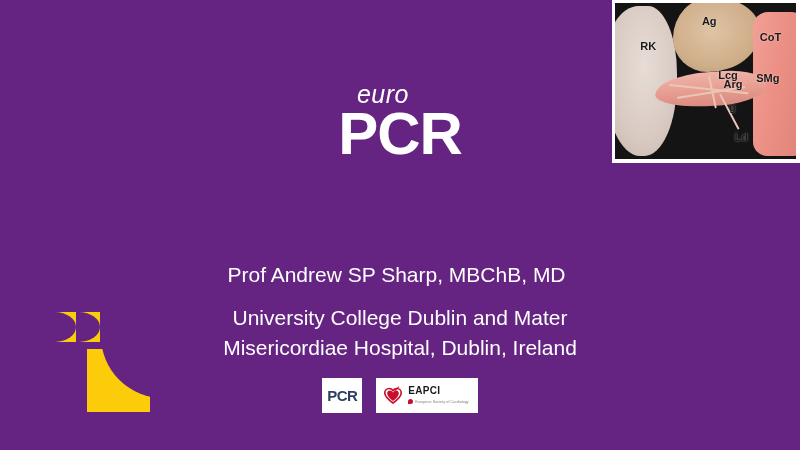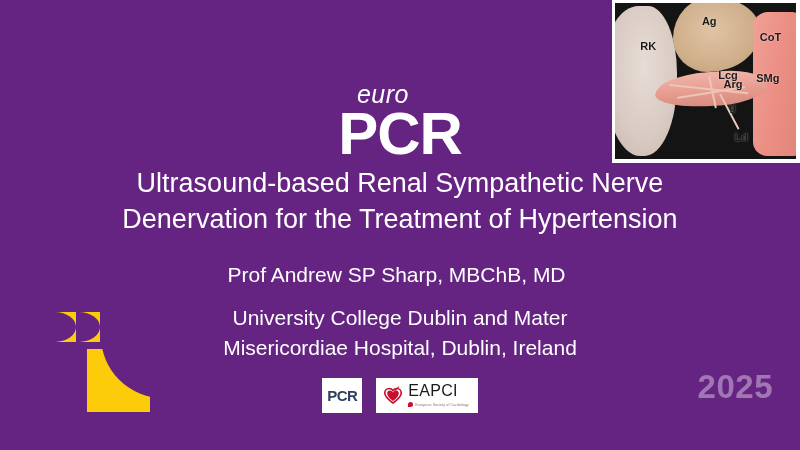--- a/index.html
+++ b/index.html
@@ -227,22 +227,22 @@
     flex: none;
   }
   .eapci-text {
     display: flex;
     flex-direction: column;
     justify-content: center;
     line-height: 1;
   }
   .eapci-name {
     color: #1b1b1b;
-    font-size: 16px;
-    font-weight: normal;
+    font-size: 10px;
+    font-weight: bold;
     letter-spacing: 0.3px;
   }
   .eapci-sub {
     color: #7c7c7c;
     font-size: 3.6px;
     margin-top: 2.5px;
     letter-spacing: 0.1px;
     white-space: nowrap;
   }
   .eapci-sub-row {
@@ -295,24 +295,20 @@
       <div class="an-label" style="left:48%; top:8%;">Ag</div>
       <div class="an-label" style="left:80%; top:18%;">CoT</div>
       <div class="an-label" style="left:78%; top:44%;text-align:center;">SMg</div>
       <div class="an-label" style="left:57%; top:42%;">Lcg</div>
       <div class="an-label" style="left:60%; top:48%;">Arg</div>
       <div class="an-label" style="left:63%; top:63%;">g</div>
       <div class="an-label" style="left:66%; top:82%;">Ld</div>
     </div>
   </div>
 
-  <div class="title">
-    <div>Ultrasound-based Renal Sympathetic Nerve</div>
-    <div>Denervation for the Treatment of Hypertension</div>
-  </div>
 
   <div class="presenter">Prof Andrew SP Sharp, MBChB, MD</div>
 
   <div class="affiliation">
     <div>University College Dublin and Mater</div>
     <div>Misericordiae Hospital, Dublin, Ireland</div>
   </div>
 
   <div class="mark">
     <div class="mark-sq a"></div>
@@ -336,15 +332,14 @@
       <span class="eapci-text">
         <span class="eapci-name">EAPCI</span>
         <span class="eapci-sub-row">
           <span class="eapci-esc-mark"></span>
           <span class="eapci-sub">European Society of Cardiology</span>
         </span>
       </span>
     </div>
   </div>
 
-  <div class="year">2025</div>
 
 </div>
 
 </body></html>

